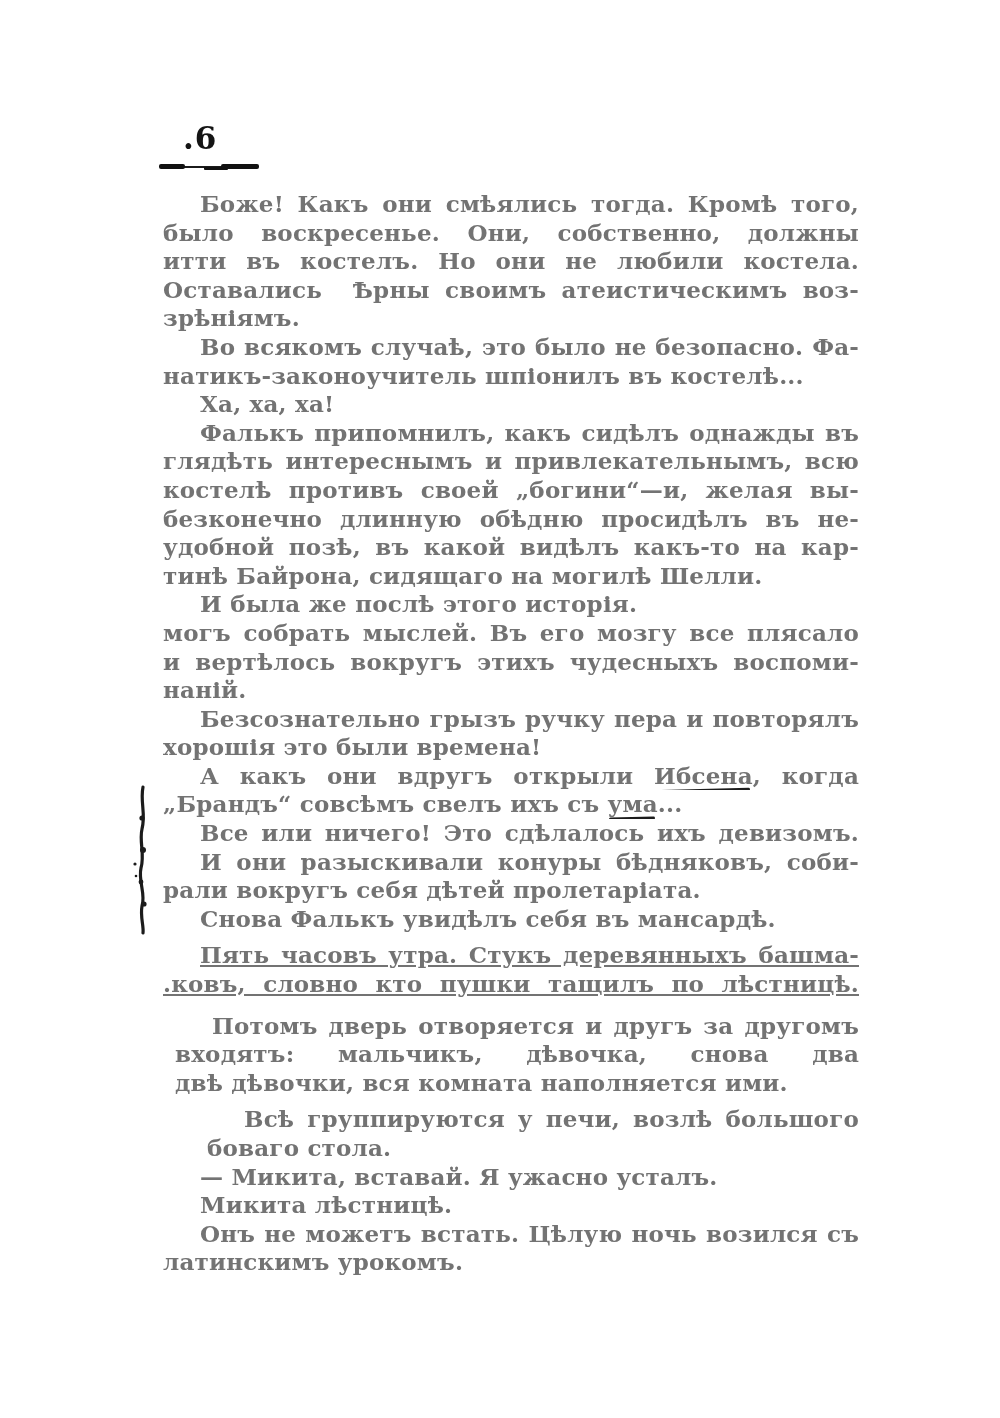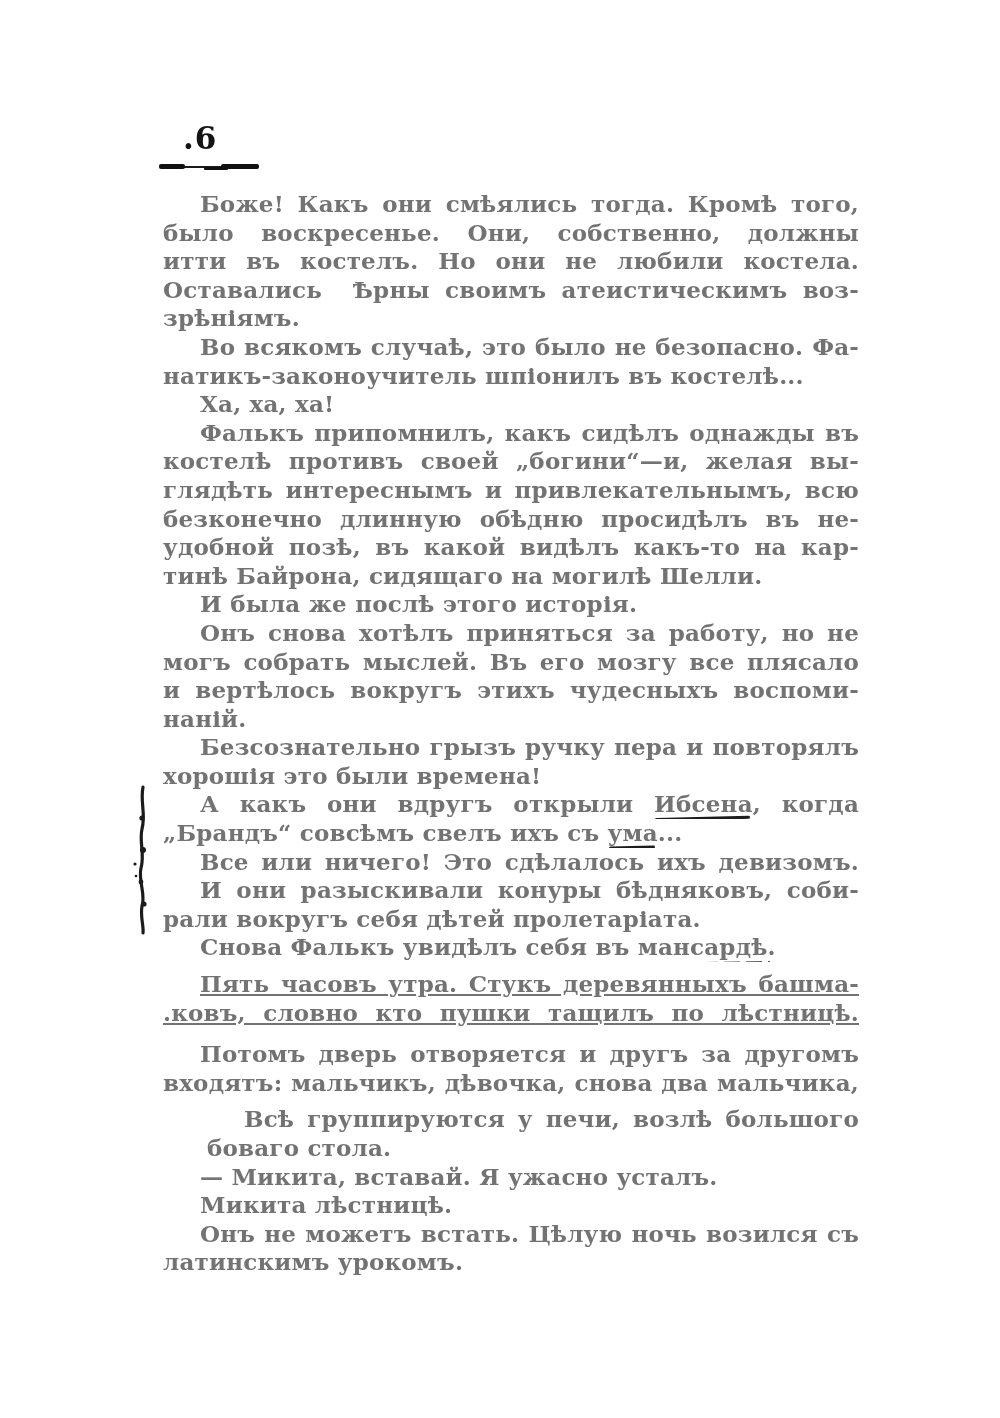--- a/index.html
+++ b/index.html
@@ -95,31 +95,30 @@
       </div>
       <div class="paragraph">
         <div class="line indent just"><span>Во всякомъ случаѣ, это было не безопасно. Фа-</span></div>
         <div class="line"><span>натикъ-законоучитель шпіонилъ въ костелѣ...</span></div>
       </div>
       <div class="paragraph">
         <div class="line indent"><span>Ха, ха, ха!</span></div>
       </div>
       <div class="paragraph">
         <div class="line indent just"><span>Фалькъ припомнилъ, какъ сидѣлъ однажды въ</span></div>
+        <div class="line just"><span>глядѣть интереснымъ и привлекательнымъ, всю</span></div>
         <div class="line just"><span>костелѣ противъ своей „богини“—и, желая вы-</span></div>
-        <div class="line just"><span>глядѣть интереснымъ и привлекательнымъ, всю</span></div>
         <div class="line just"><span>безконечно длинную обѣдню просидѣлъ въ не-</span></div>
         <div class="line just"><span>удобной позѣ, въ какой видѣлъ какъ-то на кар-</span></div>
         <div class="line"><span>тинѣ Байрона, сидящаго на могилѣ Шелли.</span></div>
       </div>
       <div class="paragraph">
         <div class="line indent"><span>И была же послѣ этого исторія.</span></div>
       </div>
       <div class="paragraph">
-        <div class="line indent just"><span>Онъ снова хотѣлъ приняться за работу, но не</span></div>
         <div class="line just"><span>могъ собрать мыслей. Въ его мозгу все плясало</span></div>
         <div class="line just"><span>и вертѣлось вокругъ этихъ чудесныхъ воспоми-</span></div>
         <div class="line"><span>наній.</span></div>
       </div>
       <div class="paragraph">
         <div class="line indent just"><span>Безсознательно грызъ ручку пера и повторялъ</span></div>
         <div class="line"><span>хорошія это были времена!</span></div>
       </div>
       <div class="paragraph">
         <div class="line indent just"><span>А какъ они вдругъ открыли </span><span class="u-hand">Ибсена</span><span>, когда</span></div>
@@ -132,23 +131,24 @@
         <div class="line indent just"><span>И они разыскивали конуры бѣдняковъ, соби-</span></div>
         <div class="line"><span>рали вокругъ себя дѣтей пролетаріата.</span></div>
       </div>
       <div class="paragraph">
         <div class="line indent"><span>Снова Фалькъ увидѣлъ себя въ </span><span class="u-dash">мансардѣ</span><span>.</span></div>
       </div>
       <div class="paragraph" style="margin-top: 8px; text-decoration: underline;">
         <div class="line indent just"><span>Пять часовъ утра. Стукъ деревянныхъ башма-</span></div>
         <div class="line just"><span>.ковъ, словно кто пушки тащилъ по лѣстницѣ.</span></div>
       </div>
-      <div class="paragraph" style="margin-top: 13px;">
+      <div class="paragraph" style="margin-top: 13px; margin-left: 12px;">
         <div class="line indent just"><span>Потомъ дверь отворяется и другъ за другомъ</span></div>
         <div class="line just"><span>входятъ: мальчикъ, дѣвочка, снова два мальчика,</span></div>
+        <div class="line"><span>двѣ дѣвочки, вся комната наполняется ими.</span></div>
       </div>
       <div class="paragraph" style="margin-top: 8px; margin-left: 44px;">
         <div class="line indent just"><span>Всѣ группируются у печи, возлѣ большого ду-</span></div>
         <div class="line"><span>боваго стола.</span></div>
       </div>
       <div class="paragraph">
         <div class="line indent"><span>— Микита, вставай. Я ужасно усталъ.</span></div>
       </div>
       <div class="paragraph">
         <div class="line indent"><span>Микита лѣстницѣ.</span></div>

